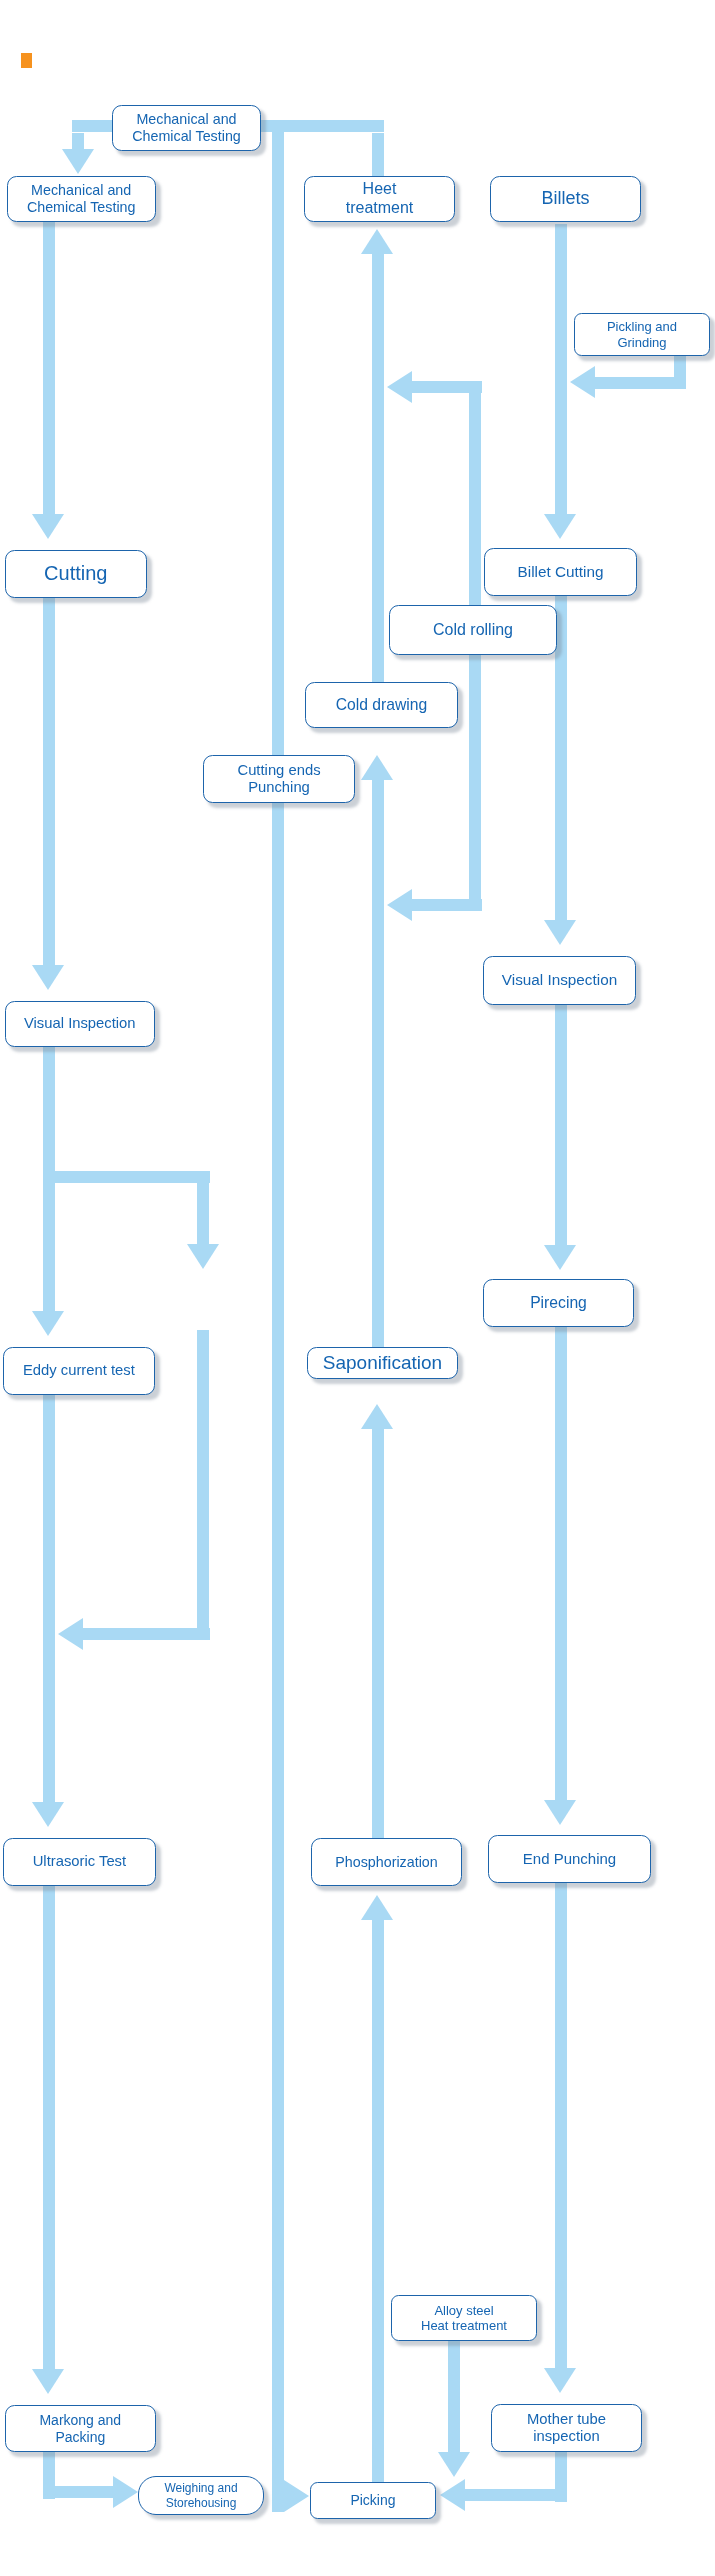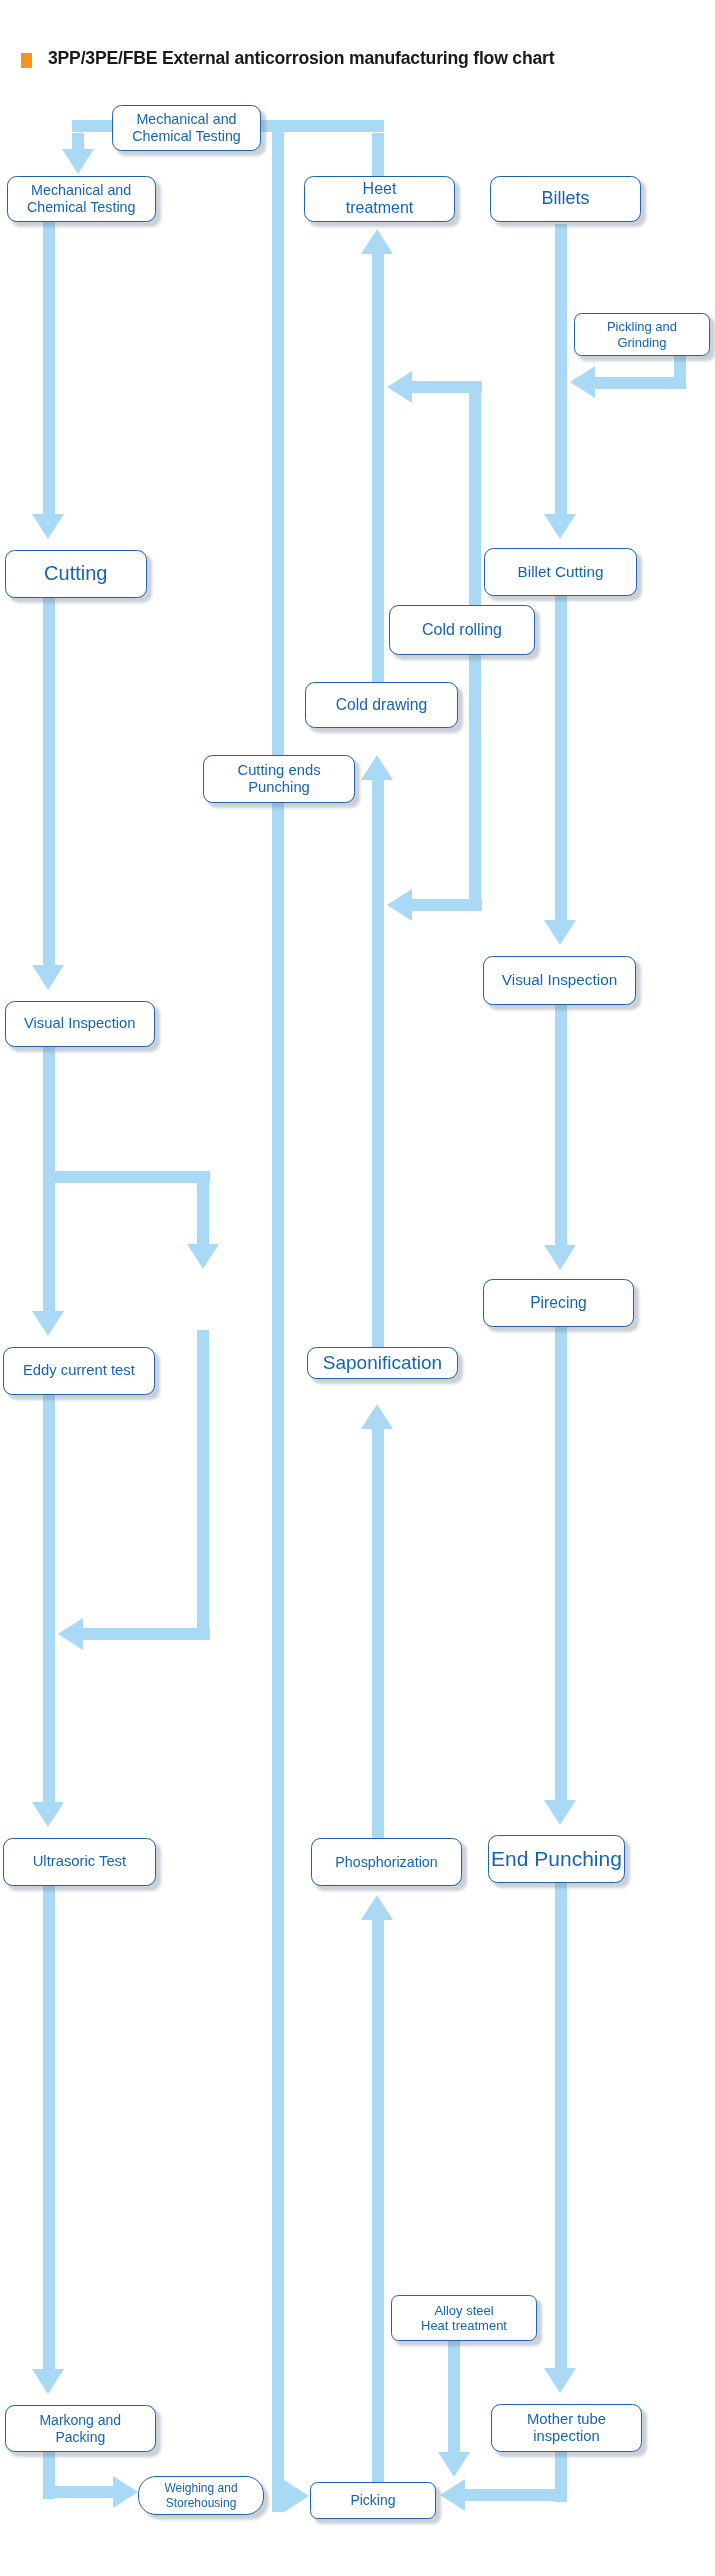--- a/index.html
+++ b/index.html
@@ -35,21 +35,20 @@
   .ar-up{border-left:16px solid transparent;border-right:16px solid transparent;border-bottom:25px solid var(--arrow);}
   .ar-left{border-top:16px solid transparent;border-bottom:16px solid transparent;border-right:25px solid var(--arrow);}
   .ar-right{border-top:16px solid transparent;border-bottom:16px solid transparent;border-left:25px solid var(--arrow);}
 </style>
 </head>
 <body>
 
 <div id="canvas">
 
   <div class="bullet"></div>
-  <div class="page-title">3PP/3PE/FBE External anticorrosion manufacturing flow chart</div>
 
   <div class="hl" style="left:72px;top:120px;width:312px"></div>
   <div class="vl" style="left:72px;top:133px;height:16px"></div>
   <div class="ar ar-down" style="left:62px;top:149px"></div>
   <div class="vl" style="left:272px;top:120px;height:2392px"></div>
   <div class="ar ar-right" style="left:284px;top:2480px"></div>
   <div class="vl" style="left:372px;top:133px;height:44px"></div>
 
   <div class="ar ar-up" style="left:361px;top:229px"></div>
   <div class="vl" style="left:372px;top:254px;height:428px"></div>
@@ -111,32 +110,32 @@
 Chemical Testing</div>
   <div class="node" style="left:6.7px;top:176px;width:149px;height:46px;font-size:14.3px">Mechanical and
 Chemical Testing</div>
   <div class="node" style="left:304px;top:176px;width:151px;height:46px;font-size:16px">Heet
 treatment</div>
   <div class="node" style="left:490px;top:176px;width:151px;height:46px;font-size:18px">Billets</div>
   <div class="node" style="left:574px;top:313px;width:136px;height:43px;font-size:13px;border-radius:7.6px">Pickling and
 Grinding</div>
   <div class="node" style="left:4.8px;top:550px;width:142px;height:48px;font-size:20px">Cutting</div>
   <div class="node" style="left:484px;top:548px;width:153px;height:48px;font-size:15.3px">Billet Cutting</div>
-  <div class="node" style="left:389px;top:605px;width:146px;height:50px;font-size:16px">Cold rolling</div>
+  <div class="node" style="left:389px;top:605px;width:168px;height:50px;font-size:16px">Cold rolling</div>
   <div class="node" style="left:305px;top:682px;width:153px;height:46px;font-size:15.7px">Cold drawing</div>
   <div class="node" style="left:203px;top:755px;width:152px;height:48px;font-size:14.8px">Cutting ends
 Punching</div>
   <div class="node" style="left:4.8px;top:1001px;width:150px;height:46px;font-size:14.8px">Visual Inspection</div>
   <div class="node" style="left:483px;top:956px;width:153px;height:49px;font-size:15.3px">Visual Inspection</div>
   <div class="node" style="left:2.9px;top:1347px;width:152px;height:48px;font-size:14.8px">Eddy current test</div>
   <div class="node" style="left:307px;top:1347px;width:151px;height:32px;font-size:19px">Saponification</div>
   <div class="node" style="left:483px;top:1279px;width:151px;height:48px;font-size:15.7px">Pirecing</div>
   <div class="node" style="left:2.9px;top:1838px;width:153px;height:48px;font-size:14.8px">Ultrasoric Test</div>
   <div class="node" style="left:311px;top:1838px;width:151px;height:48px;font-size:14.3px">Phosphorization</div>
-  <div class="node" style="left:488px;top:1835px;width:137px;height:48px;font-size:21px">End Punching</div>
+  <div class="node" style="left:488px;top:1835px;width:163px;height:48px;font-size:15px">End Punching</div>
   <div class="node" style="left:391px;top:2295px;width:146px;height:46px;font-size:13px;border-radius:7.6px">Alloy steel
 Heat treatment</div>
   <div class="node" style="left:491px;top:2404px;width:151px;height:48px;font-size:14.8px">Mother tube
 inspection</div>
   <div class="node" style="left:4.8px;top:2405px;width:151px;height:47px;font-size:14px">Markong and
 Packing</div>
   <div class="node" style="left:138px;top:2476px;width:126px;height:39px;font-size:12px;border-radius:18px">Weighing and
 Storehousing</div>
   <div class="node" style="left:310px;top:2482px;width:126px;height:37px;font-size:14px;border-radius:7.6px">Picking</div>
 

